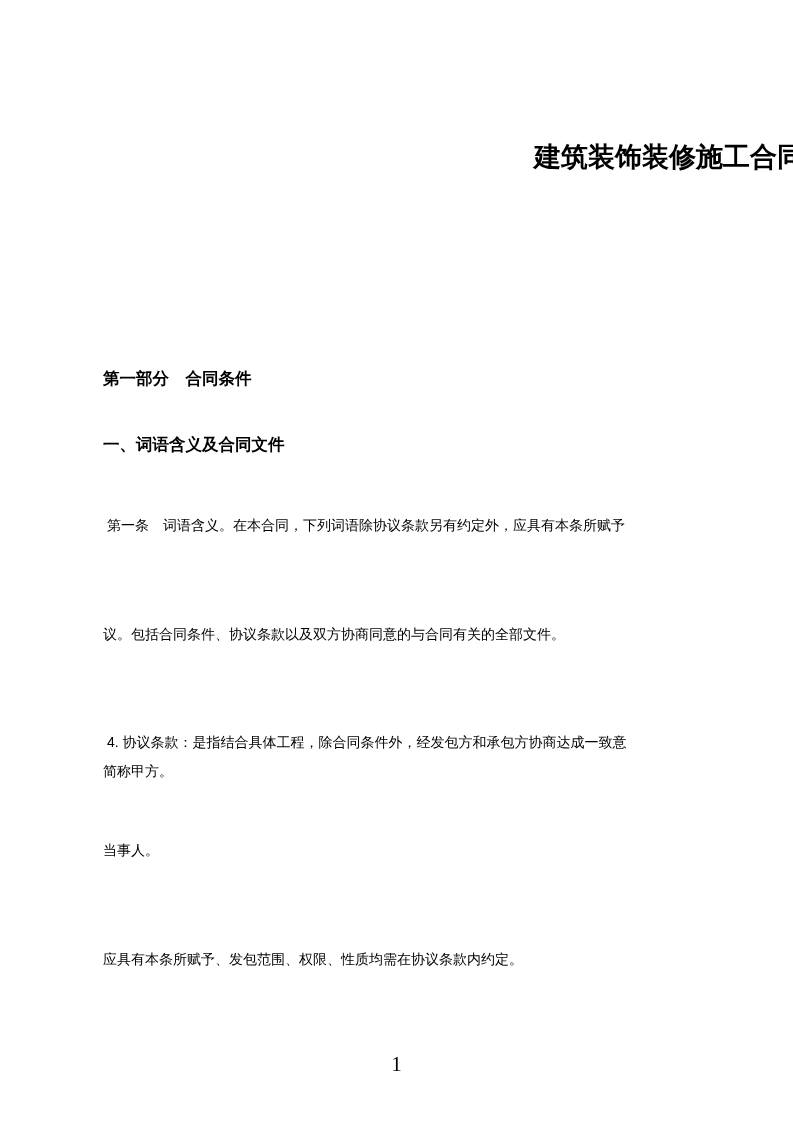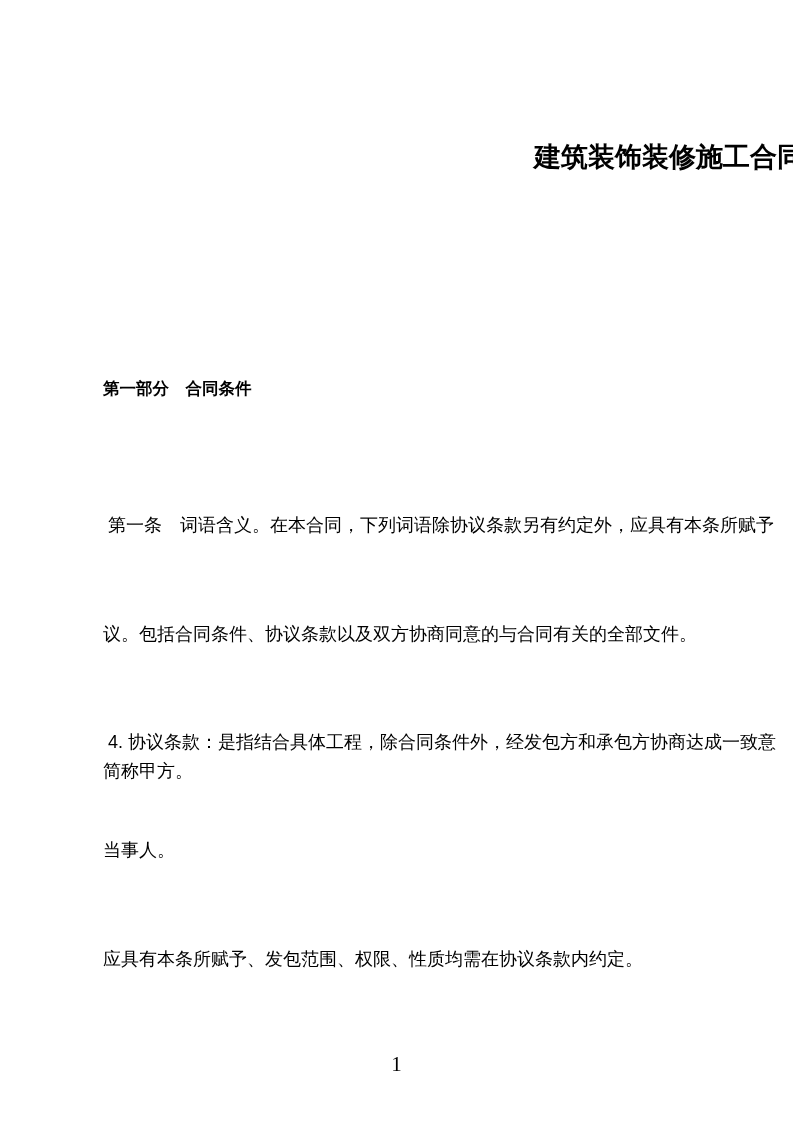--- a/index.html
+++ b/index.html
@@ -28,27 +28,27 @@
     white-space: pre;
   }
   .heading {
     position: absolute;
     left: 103px;
     font-size: 16.5px;
     font-weight: 700;
     line-height: 29px;
     white-space: pre;
   }
-  .heading-part { top: 374px; text-align: right; }
+  .heading-part { top: 364px; text-align: right; }
   .heading-section { top: 430px; }
   .para {
     position: absolute;
     left: 103px;
     right: 0;
-    font-size: 18px;
+    font-size: 14px;
     font-weight: 400;
     line-height: 29px;
   }
   .para .line {
     white-space: pre; 
   }
   .para-0 { top: 511px; }
   .para-1 { top: 620px; }
   .para-2 { top: 728px; }
   .para-3 { top: 836px; }
@@ -66,20 +66,21 @@
 </style>
 </head>
 <body>
 
 <div class="page">
 
   <div class="doc-title">建筑装饰装修施工合同</div>
 
   <div class="heading heading-part">第一部分　合同条件</div>
 
+  <div class="heading heading-section">一、词语含义及合同文件</div>
 
   <div class="para para-0">
     <div class="line"> 第一条　词语含义。在本合同，下列词语除协议条款另有约定外，应具有本条所赋予</div>
   </div>
 
   <div class="para para-1">
     <div class="line">议。包括合同条件、协议条款以及双方协商同意的与合同有关的全部文件。</div>
   </div>
 
   <div class="para para-2">

